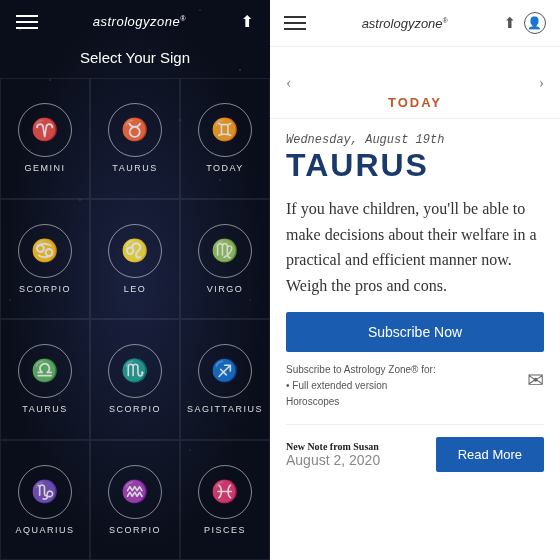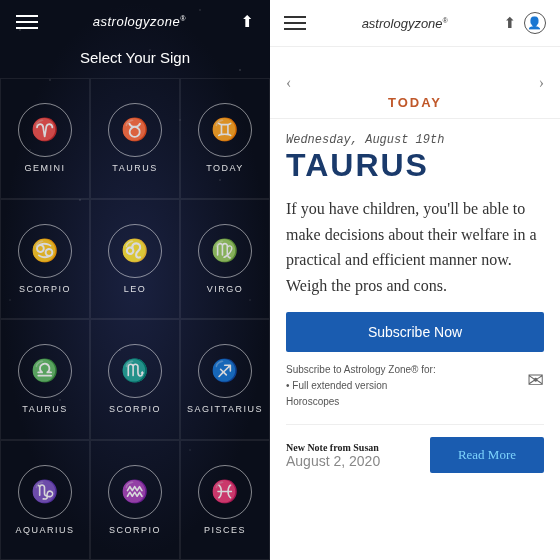--- a/index.html
+++ b/index.html
@@ -314,25 +314,25 @@
     }
 
     .new-note-date {
       font-size: 14px;
       color: #888;
       font-family: Arial, sans-serif;
     }
 
     .read-more-btn {
       background: #1a5cb0;
-      color: #7dd3fc;
+      color: #ffffff;
       border: none;
-      padding: 10px 28px;
+      padding: 10px 22px;
       font-size: 13px;
-      font-family: Liberation Serif, serif;
+      font-family: Liberation Sans, sans-serif;
       cursor: pointer;
       white-space: nowrap;
       border-radius: 2px;
     }
   </style>
 </head>
 <body>
 
 <div class="left-panel">
   <div class="left-header">

